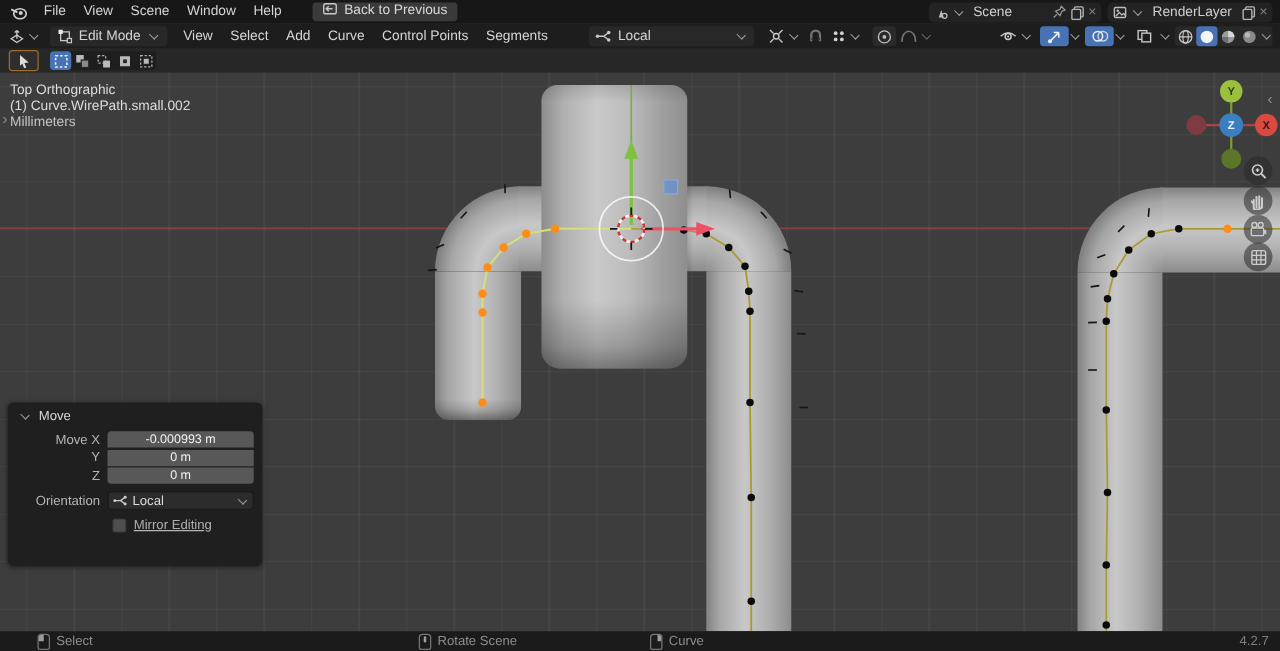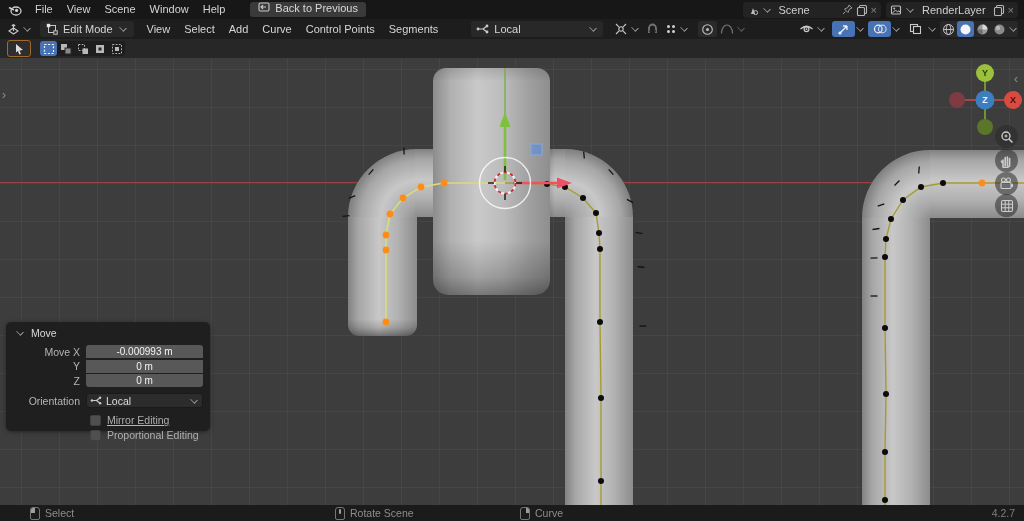--- a/index.html
+++ b/index.html
@@ -66,21 +66,21 @@
                 linear-gradient(to bottom,transparent 76%,rgba(0,0,0,.2) 92%,rgba(0,0,0,.4) 100%),
                 linear-gradient(to right,#8c8c8c,#b0b0b0 15%,#c9c9c9 38%,#bcbcbc 60%,#a0a0a0 82%,#8e8e8e 100%);}
   #overlay-svg{position:absolute;left:0;top:0;width:1024px;height:447px;}
   #nav-svg{position:absolute;left:948px;top:0px;width:76px;height:86px;}
   .vp-btn{position:absolute;width:23px;height:23px;border-radius:50%;background:rgba(42,42,42,.55);
           display:flex;align-items:center;justify-content:center;}
   #vp-text{position:absolute;left:8px;top:8px;font-size:11px;line-height:13px;color:#dcdcdc;}
   #vp-text .l3{color:#c3c3c3;}
   .region-arrow{position:absolute;color:#8f8f8f;font-size:12px;line-height:10px;}
   
-  #move-panel{position:absolute;left:6px;top:322px;width:204px;height:109px;background:rgba(30,30,30,.96);
+  #move-panel{position:absolute;left:6px;top:322px;width:204px;height:131px;background:rgba(30,30,30,.96);
               border-radius:5px;font-size:10.5px;color:#b5b5b5;z-index:30;box-shadow:0 1px 4px rgba(0,0,0,.4);}
   #move-panel .hdr{display:flex;align-items:center;gap:6px;padding:5px 0 0 9px;color:#d8d8d8;}
   .prow{position:absolute;left:0;display:flex;align-items:center;width:100%;}
   .plabel{width:80px;text-align:right;padding-right:6px;box-sizing:border-box;}
   .pfield{width:117px;height:13px;background:#585858;color:#f2f2f2;text-align:center;
           font-size:10px;line-height:13px;}
   .pfield.top{border-radius:3px 3px 0 0;}
   .pfield.bot{border-radius:0 0 3px 3px;}
   #orient-dd{width:117px;height:15px;background:#2c2c2c;border:1px solid #1a1a1a;border-radius:3px;
              display:flex;align-items:center;box-sizing:border-box;color:#dcdcdc;padding:0 3px;gap:4px;}
@@ -444,20 +444,25 @@
       <path d="M12 7.5 L14 6.5 V10.5 L12 9.5" fill="#cdcdcd"></path>
     </svg>
   </div>
   <div class="vp-btn" style="left:995px;top:136px;">
     <svg width="14" height="14" viewBox="0 0 14 14">
       <rect x="1.5" y="1.5" width="11" height="11" rx="1.5" fill="none" stroke="#cdcdcd" stroke-width="1.1"></rect>
       <path d="M5.2 1.5 V12.5 M8.8 1.5 V12.5 M1.5 5.2 H12.5 M1.5 8.8 H12.5" stroke="#cdcdcd" stroke-width="1"></path>
     </svg>
   </div>
 
+  <div id="vp-text">
+    <div>Top Orthographic</div>
+    <div>(1) Curve.WirePath.small.002</div>
+    <div class="l3">Millimeters</div>
+  </div>
 
   <div class="region-arrow" style="left:2px;top:32px;">›</div>
   <div class="region-arrow" style="left:1014px;top:16px;">‹</div>
 </div>
 
 <div id="move-panel">
   <div class="hdr">
     <span class="chev"></span>
     <span>Move</span>
   </div>
@@ -483,24 +488,20 @@
           <circle cx="11" cy="9" r="1.3" fill="#c9c9c9"></circle>
       </svg>
       <span>Local</span>
       <span class="chev"></span>
     </span>
   </div>
   <div class="prow" style="top:92px;text-decoration:underline;">
     <span class="cbox"></span>
     <span class="cblabel">Mirror Editing</span>
   </div>
-  <div class="prow" style="top:107px;">
-    <span class="cbox"></span>
-    <span class="cblabel">Proportional Editing</span>
-  </div>
 </div>
 
 <div id="statusbar">
   <div class="hint" style="left:30px;">
     <span class="mouse lmb">
         <i></i>
       </span>
     <span>Select</span>
   </div>
   <div class="hint" style="left:335px;">

